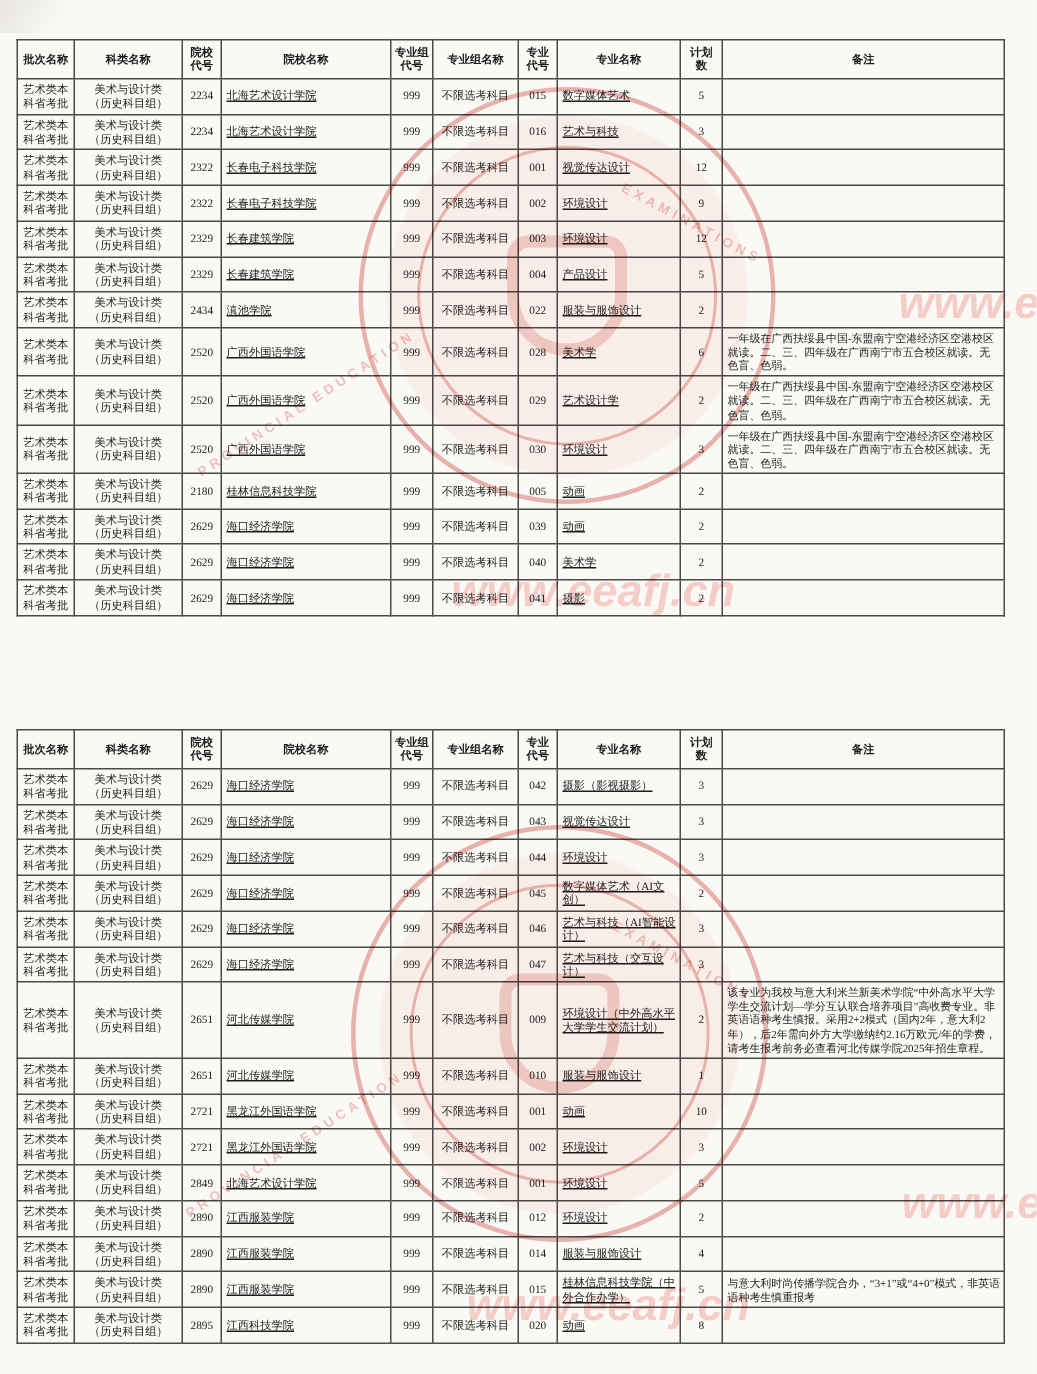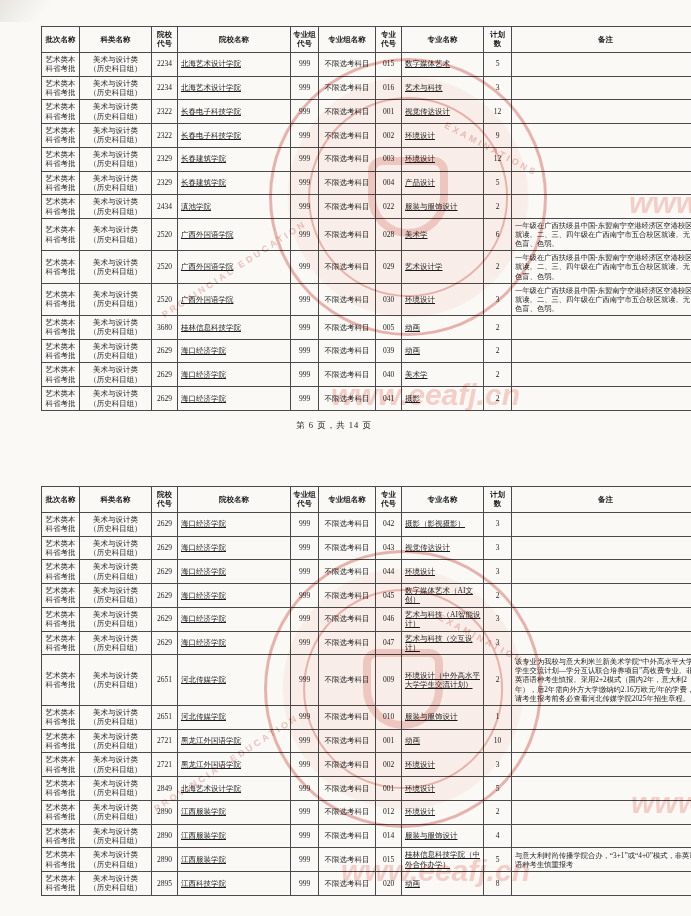--- a/index.html
+++ b/index.html
@@ -3,21 +3,21 @@
 <meta charset="utf-8">
 <style>
   html,body{margin:0;padding:0;}
   body{
     width:691px;height:916px;overflow:hidden;
     background:#f3f1ec;
     font-family:"Liberation Serif","DejaVu Serif",serif;
     color:#1c1c1c;
   }
   .page{position:relative;width:691px;height:916px;background:#faf9f6;}
-  .table-block{position:absolute;left:31px;width:586px;padding-left:10px;}
+  .table-block{position:absolute;left:1px;width:586px;padding-left:10px;}
   #table-block-0{top:26px;}
   #table-block-1{top:486px;}
   table{border-collapse:collapse;table-layout:fixed;width:659px;background:transparent;}
   th,td{
     border:1px solid #4a4a4a;
     font-size:7.5px;line-height:1.25;
     padding:2px 2px;vertical-align:middle;text-align:center;
     white-space:pre-line;word-break:break-all;
     font-weight:normal;
   }
@@ -247,21 +247,21 @@
     <td class="c-major">环境设计</td>
     <td class="c-plan">3</td>
     <td class="c-note">一年级在广西扶绥县中国-东盟南宁空港经济区空港校区就读。二、三、四年级在广西南宁市五合校区就读。无色盲、色弱。</td>
   </tr>
 
   <tr>
     <td class="c-batch">艺术类本
 科省考批</td>
     <td class="c-cat">美术与设计类
 （历史科目组）</td>
-    <td class="c-scode">3680</td>
+    <td class="c-scode">2180</td>
     <td class="c-school">桂林信息科技学院</td>
     <td class="c-gcode">999</td>
     <td class="c-gname">不限选考科目</td>
     <td class="c-mcode">005</td>
     <td class="c-major">动画</td>
     <td class="c-plan">2</td>
     <td class="c-note"></td>
   </tr>
 
   <tr>
@@ -303,21 +303,20 @@
     <td class="c-school">海口经济学院</td>
     <td class="c-gcode">999</td>
     <td class="c-gname">不限选考科目</td>
     <td class="c-mcode">041</td>
     <td class="c-major">摄影</td>
     <td class="c-plan">2</td>
     <td class="c-note"></td>
   </tr>
 </tbody>
     </table>
-    <div class="page-footer">第 6 页，共 14 页</div>
 
     <div class="wm seal" style="left:238px;top:32px;width:272px;height:272px;">
       <div class="seal-core"></div>
     </div>
     <span class="wm arc-text" style="left:118px;top:238px;transform:rotate(-33deg);">PROVINCIAL EDUCATION</span>
     <span class="wm arc-text" style="left:408px;top:118px;transform:rotate(28deg);">EXAMINATIONS</span>
     <span class="wm url-text" style="left:598px;top:160px;">www.eeafj.cn</span>
     <span class="wm url-text" style="left:300px;top:352px;">www.eeafj.cn</span>
   </div>
 

